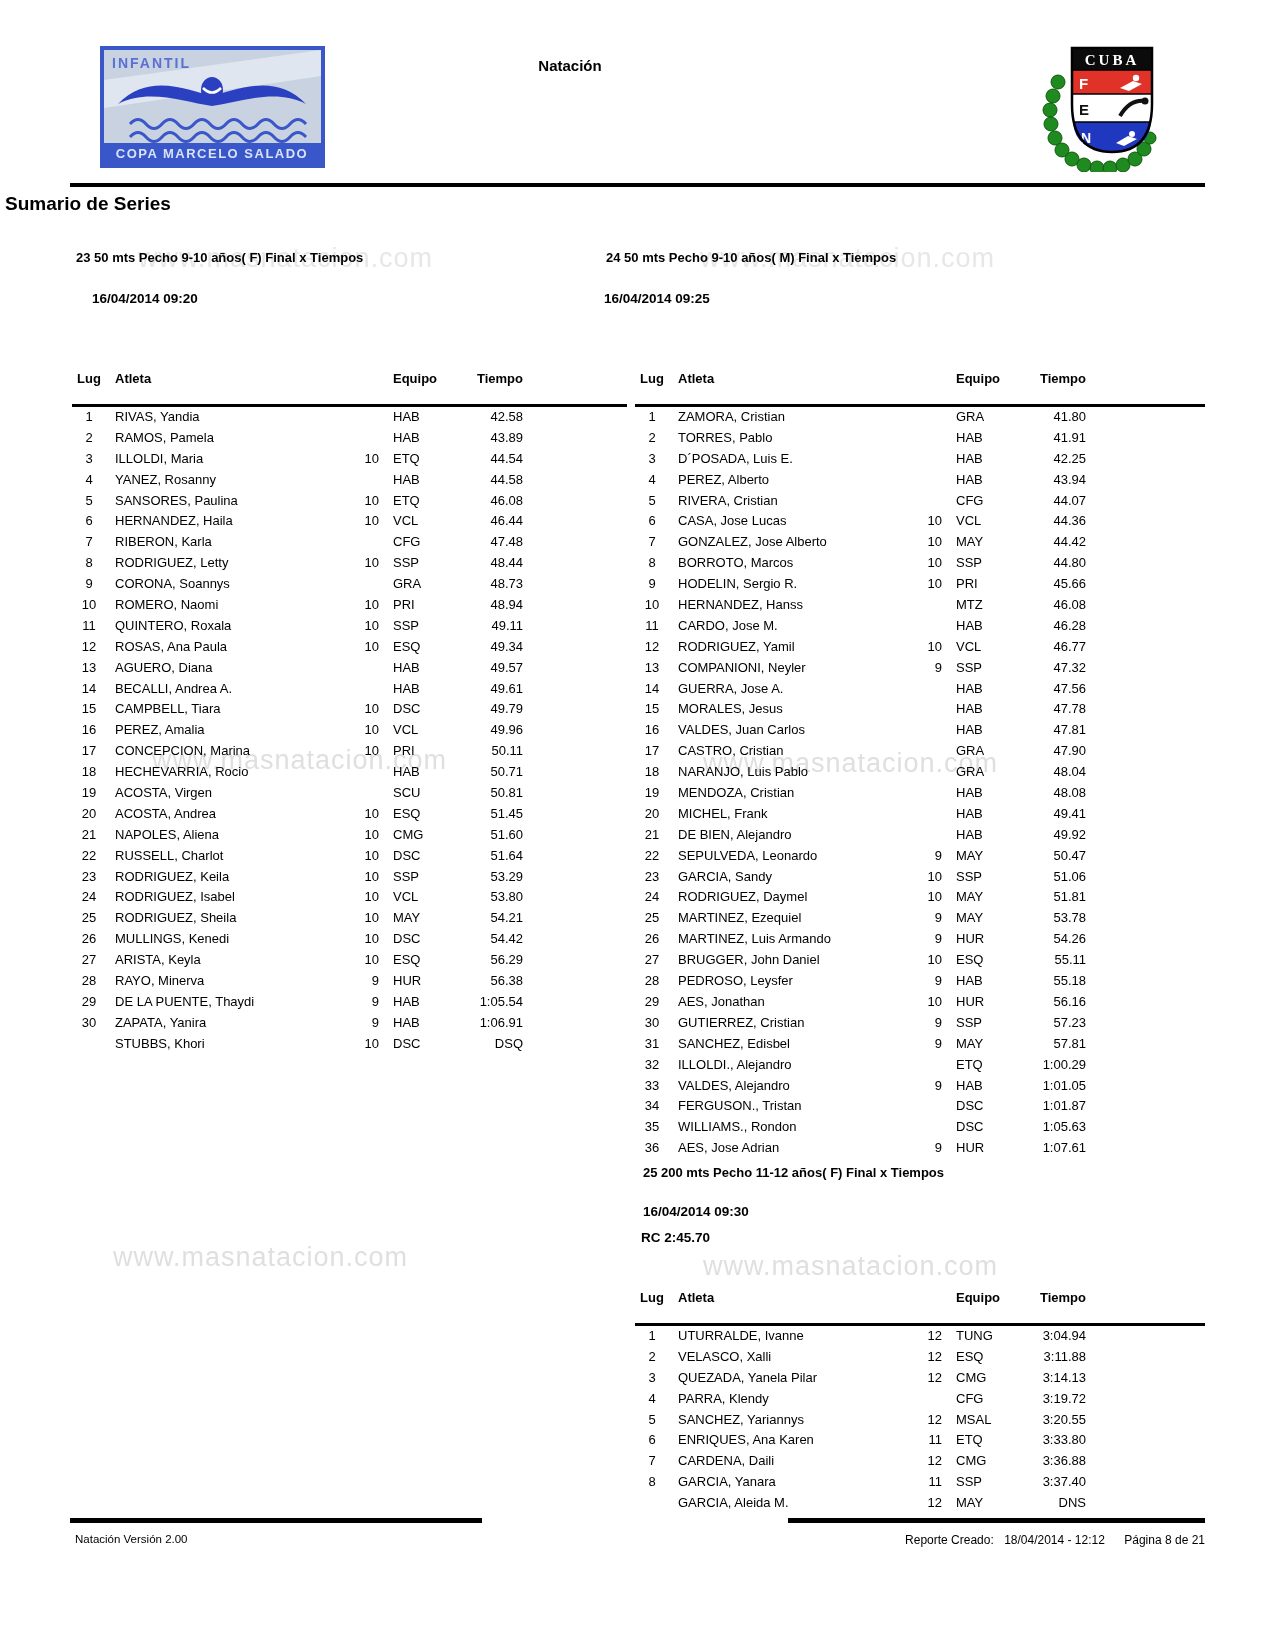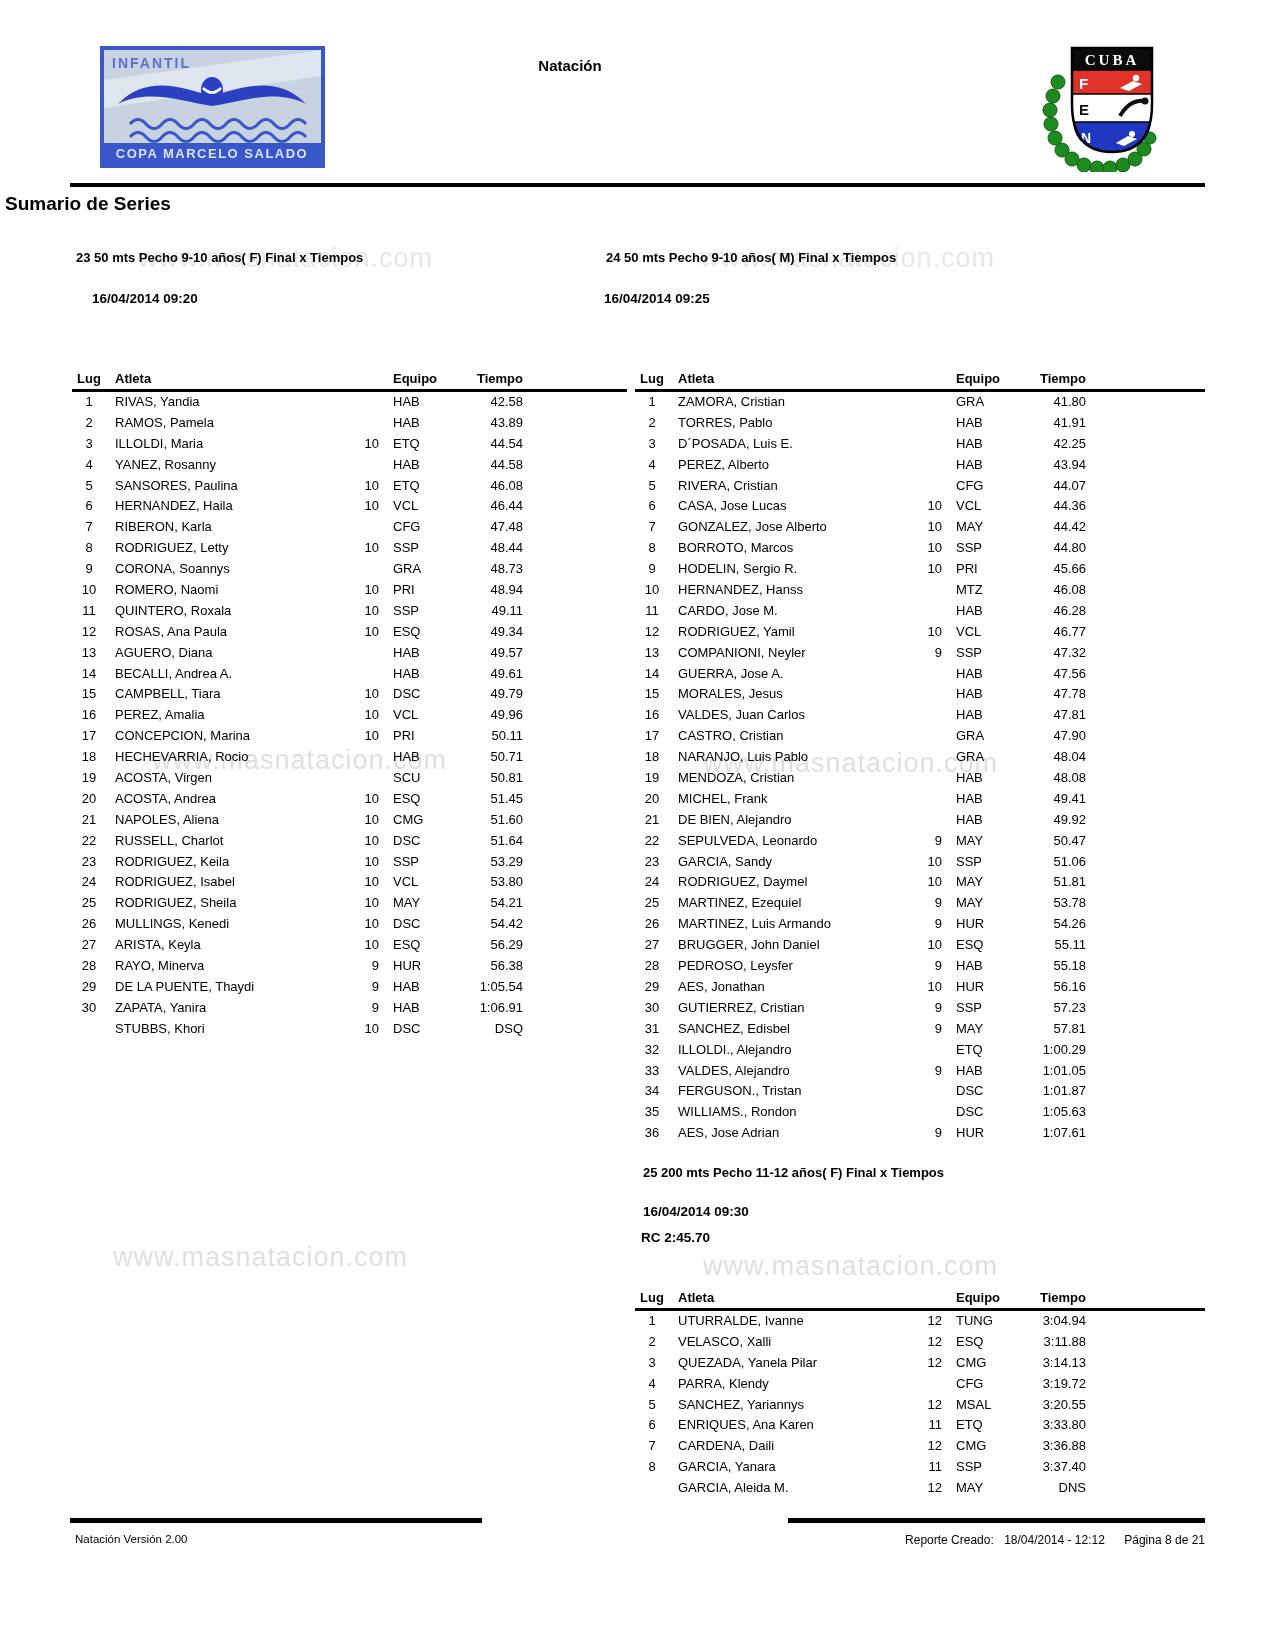--- a/index.html
+++ b/index.html
@@ -22,21 +22,21 @@
   .event-title{position:absolute;font-weight:bold;font-size:13px;z-index:2;white-space:nowrap;}
   .event-date{position:absolute;font-weight:bold;font-size:13.5px;z-index:2;white-space:nowrap;}
   .event-rc{position:absolute;font-weight:bold;font-size:13.5px;z-index:2;white-space:nowrap;}
 
   
   .rtable{position:absolute;font-size:13px;z-index:2;}
   #t1{left:72px;top:366px;width:555px;}
   #t2{left:635px;top:366px;width:570px;}
   #t3{left:635px;top:1285px;width:570px;}
   .thead,.trow{display:grid;grid-template-columns:34px 225px 48px 74px 70px;}
-  .thead{font-weight:bold;height:20px;padding-bottom:3px;border-bottom:3px solid #000;
+  .thead{font-weight:bold;height:20px;padding-bottom:18px;border-bottom:3px solid #000;
          align-items:end;}
   .trow{height:20.9px;line-height:20.9px;}
   .c-lug{text-align:center;}
   .c-atleta{padding-left:9px;white-space:nowrap;}
   .c-edad{text-align:right;}
   .c-equipo{padding-left:14px;}
   .c-tiempo{text-align:right;}
 
   
   .copa-logo{left:100px;top:46px;z-index:2;}

